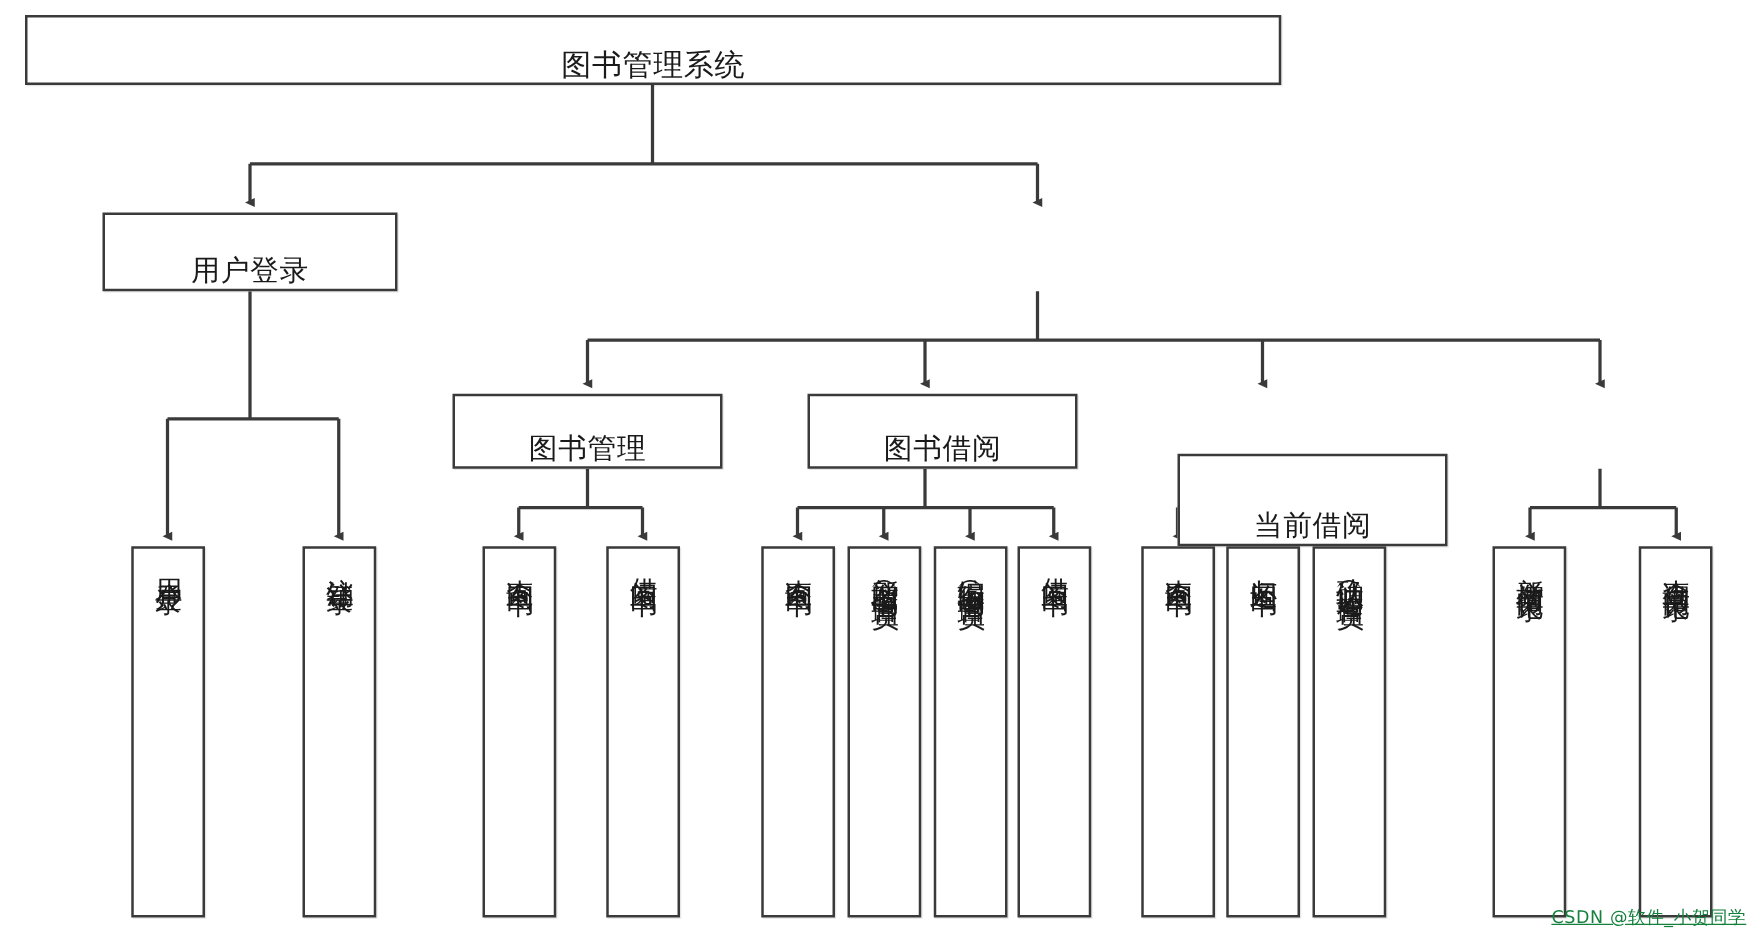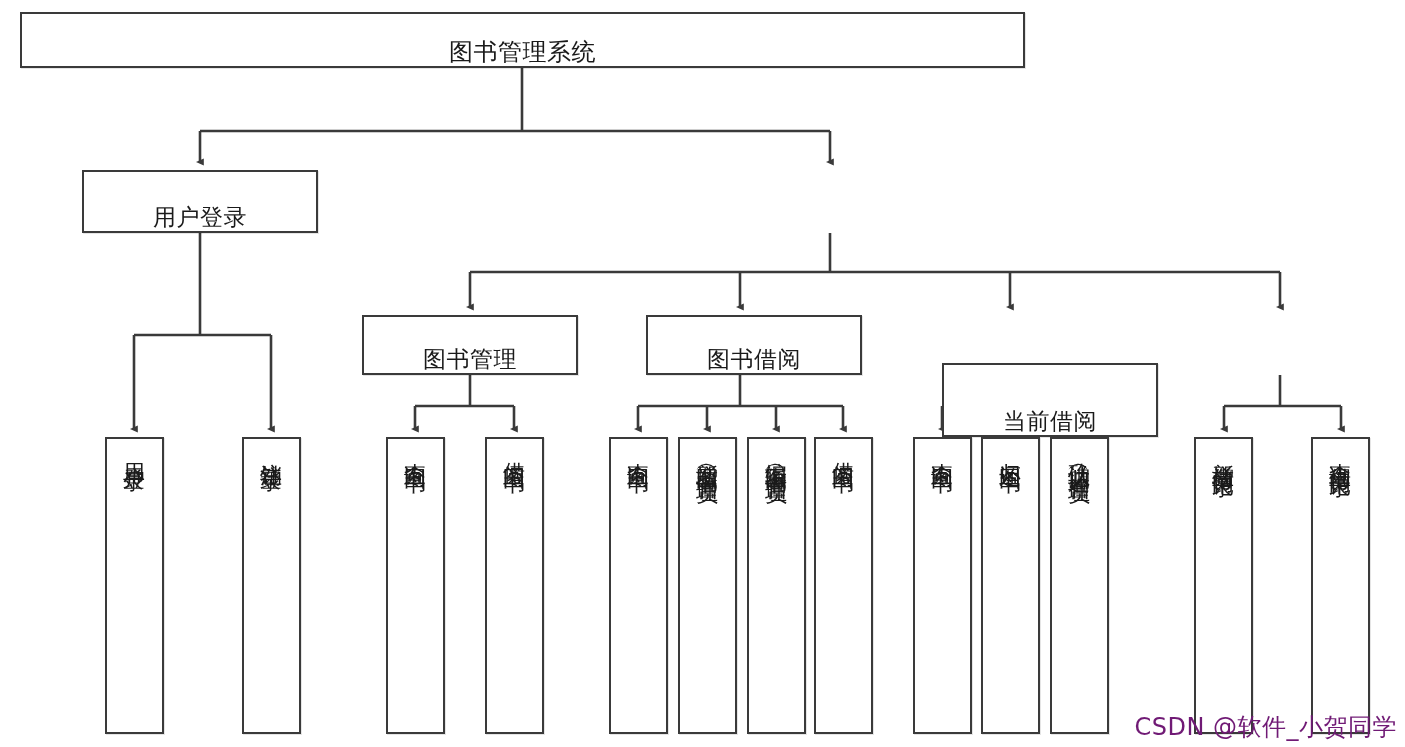--- a/index.html
+++ b/index.html
@@ -64,25 +64,26 @@
     text-orientation: upright;
     font-size: 22px;
     line-height: 1.05;
     letter-spacing: 3px;
     white-space: nowrap;
   }
   #watermark {
     position: absolute;
     right: 8px;
     bottom: 4px;
-    font-size: 24px;
-    color: #701a75;
+    font-size: 14px;
+    color: #15803d;
     letter-spacing: 0.5px;
     white-space: nowrap;
     font-family: "DejaVu Sans", "Liberation Sans", sans-serif;
+    text-decoration: underline;
   }
 </style>
 </head>
 <body>
 
 <div id="diagram">
 
   <svg id="edge-layer" width="1405" height="747" viewBox="0 0 1405 747">
     <defs>
       <marker id="arrowhead" markerWidth="9" markerHeight="9" refX="4.2" refY="4.4" orient="auto" markerUnits="userSpaceOnUse">

